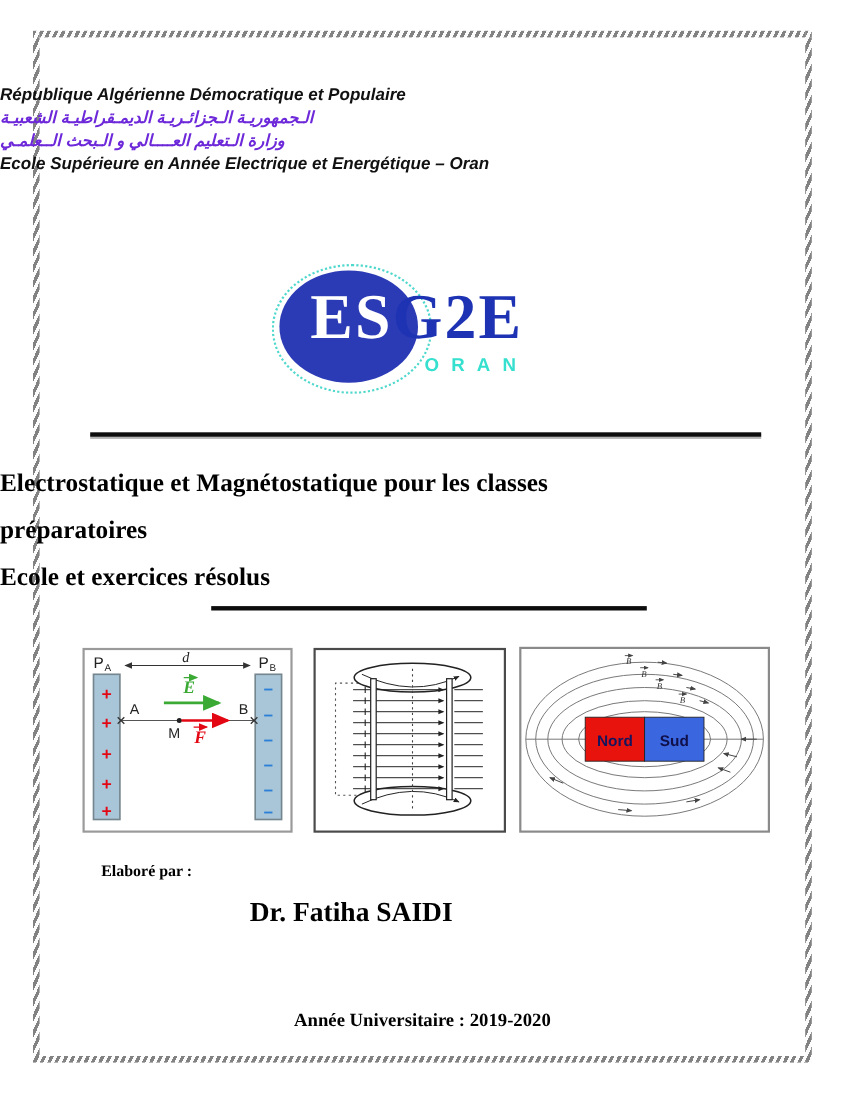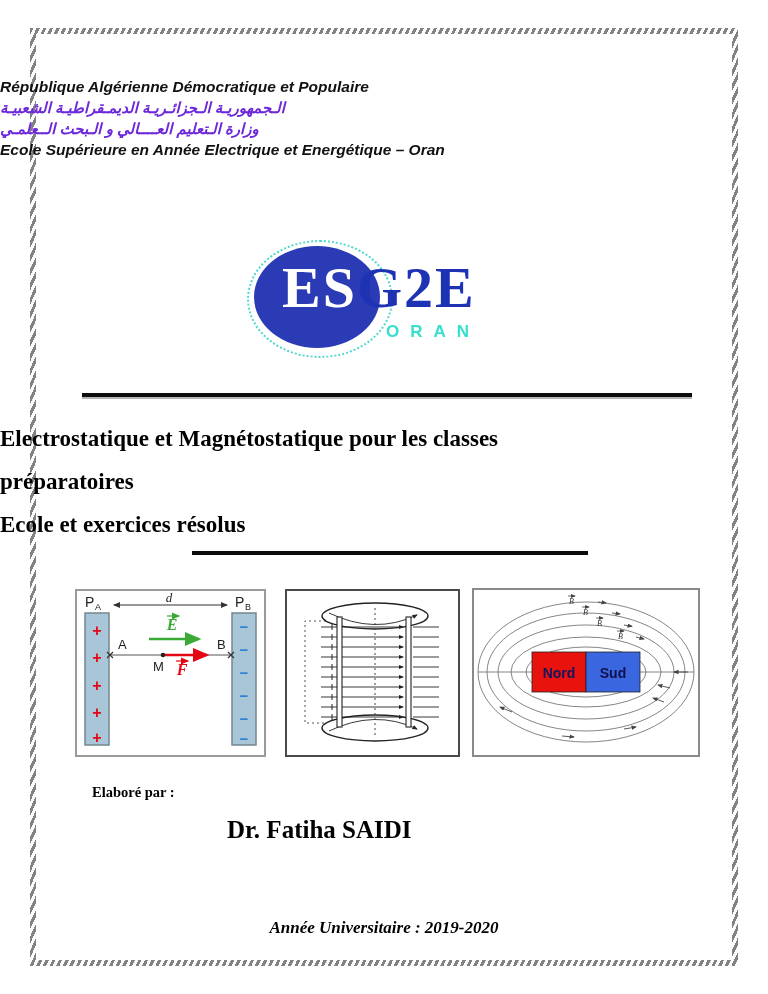--- a/index.html
+++ b/index.html
@@ -43,21 +43,21 @@
   #fig-capacitor{ left:75px;  top:589px; width:191px; height:168px; border:2px solid #9a9a9a; }
   #fig-solenoid { left:285px; top:589px; width:175px; height:168px; border:2px solid #4a4a4a; }
   #fig-magnet   { left:472px; top:588px; width:228px; height:169px; border:2px solid #8a8a8a; }
   .fig svg{ display:block; width:100%; height:100%; }
   
   .prepared{ position:absolute; left:92px; top:784px;
     font-family:Liberation Serif, serif; font-weight:bold; font-size:14.5px; color:#000; }
   .author{ position:absolute; left:183px; top:816px;
     font-family:"Liberation Serif", serif; font-weight:bold; font-size:25px; color:#000;margin-left:44px; }
   .year{ position:absolute; top:918px; left:0; width:768px; text-align:center;
-    font-family:"Liberation Serif", serif; font-weight:bold; font-size:17px; color:#000;font-style:italic; }
+    font-family:"Liberation Serif", serif; font-weight:bold; font-size:17px; color:#000; }
   svg text{ font-family:"Liberation Sans", sans-serif; }
   svg .serifI{ font-family:"Liberation Serif", serif; font-style:italic; }
 </style>
 </head>
 <body>
 
 <div id="page">
   <div id="frame"></div>
 
   <div class="header">

